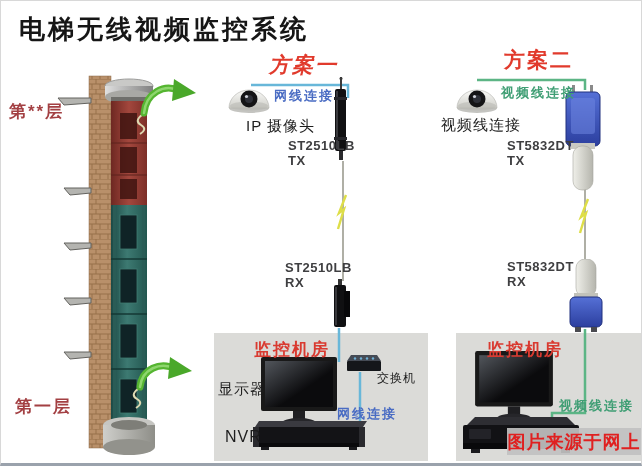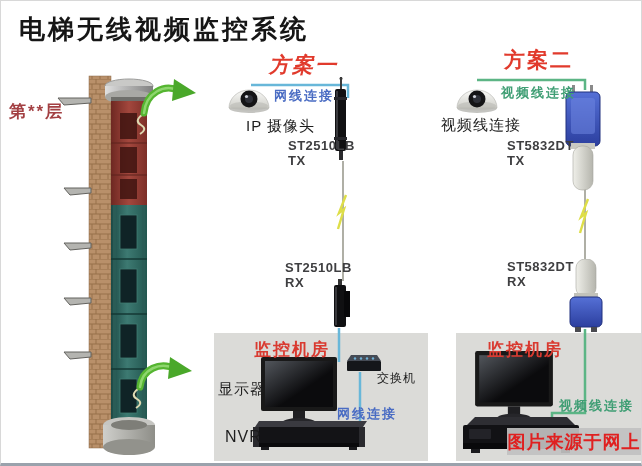--- a/index.html
+++ b/index.html
@@ -133,20 +133,21 @@
     </g>
     <g>
       <path d="M82,320 q-8,6 -1,10 q7,4 -1,9" stroke="#ded9b2" stroke-width="2" fill="none"></path>
       <path d="M84,318 C86,300 104,292 120,300" stroke="#55b531" stroke-width="7" fill="none" stroke-linecap="round"></path>
       <path d="M84,318 C86,300 104,292 120,300" stroke="#8ed66e" stroke-width="2.5" fill="none" stroke-linecap="round"></path>
       <polygon points="114,288 136,302 112,310" fill="#4aa82a"></polygon>
     </g>
   </svg>
 
   <div class="abs floor-label" style="left:8px;top:99px;">第**层</div>
+  <div class="abs floor-label" style="left:14px;top:394px;">第一层</div>
 
   <svg class="abs overlay" style="left:0;top:0;" width="642" height="466" viewBox="0 0 642 466">
     <g fill="none">
       <path d="M250,84 H347 V97" stroke="#68b7d9" stroke-width="2.5"></path>
       <path d="M338,327 V361" stroke="#68b7d9" stroke-width="2.5"></path>
       <path d="M359,371 V421" stroke="#68b7d9" stroke-width="2.5"></path>
       <path d="M476,79 H584 V89" stroke="#5cb585" stroke-width="2.5"></path>
       <path d="M584,328 V412 H551 V422" stroke="#5cb585" stroke-width="2.5"></path>
       <path d="M342,160 V280" stroke="#7a7a6a" stroke-width="1.2"></path>
       <path d="M345,194 L338,212 L343,208 L337,228" stroke="#dede48" stroke-width="2.4"></path>

